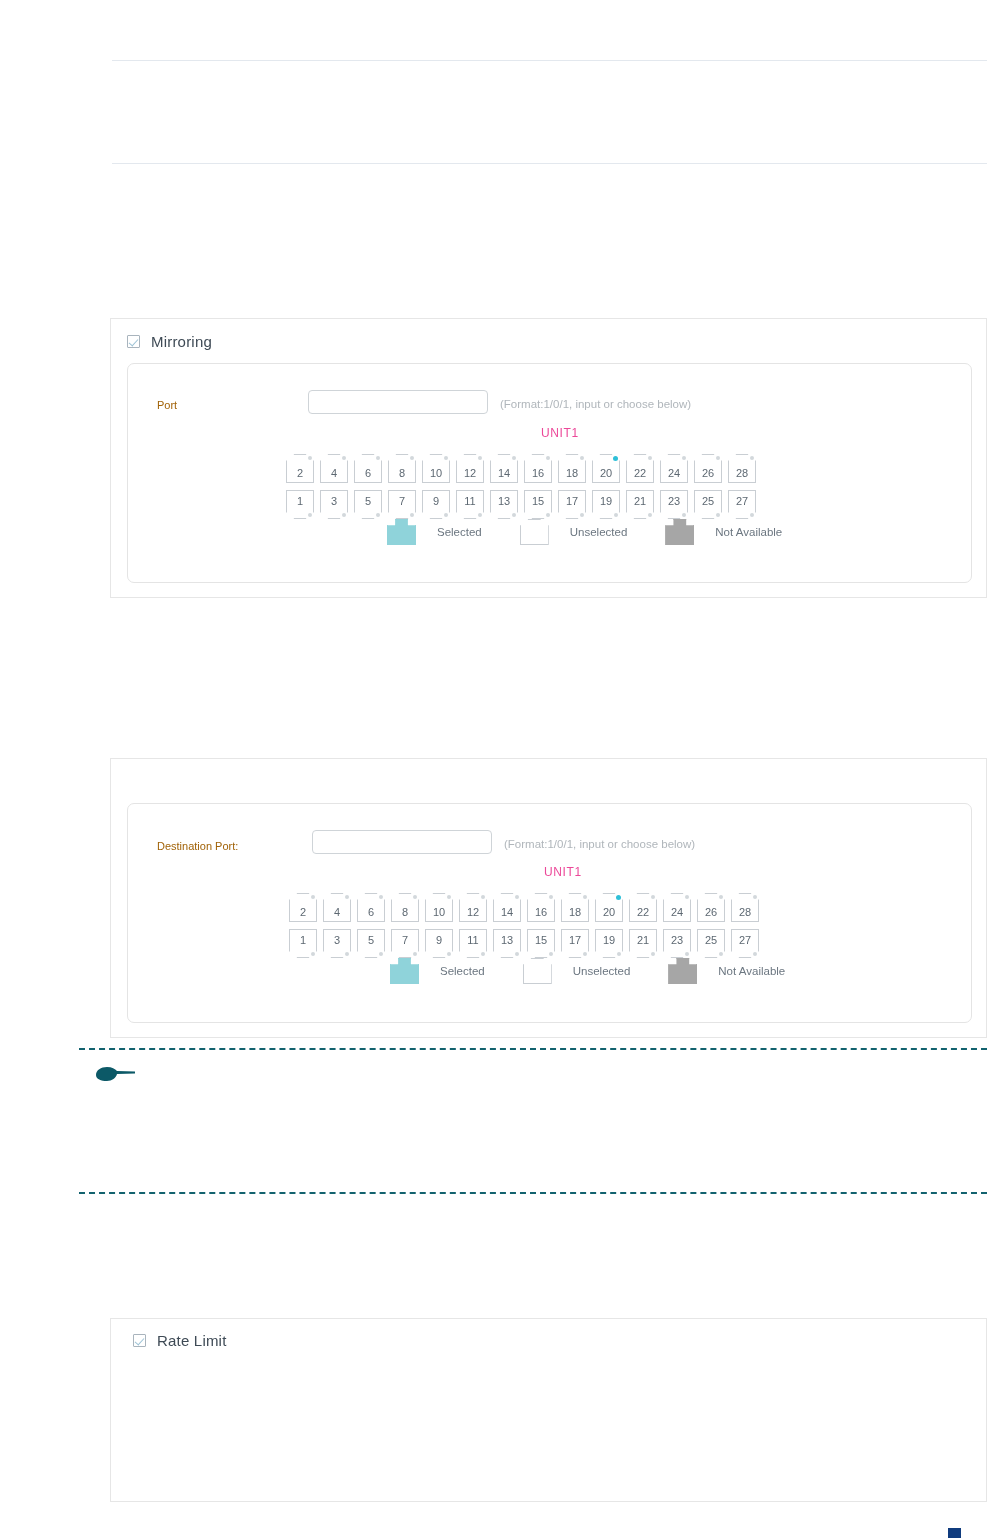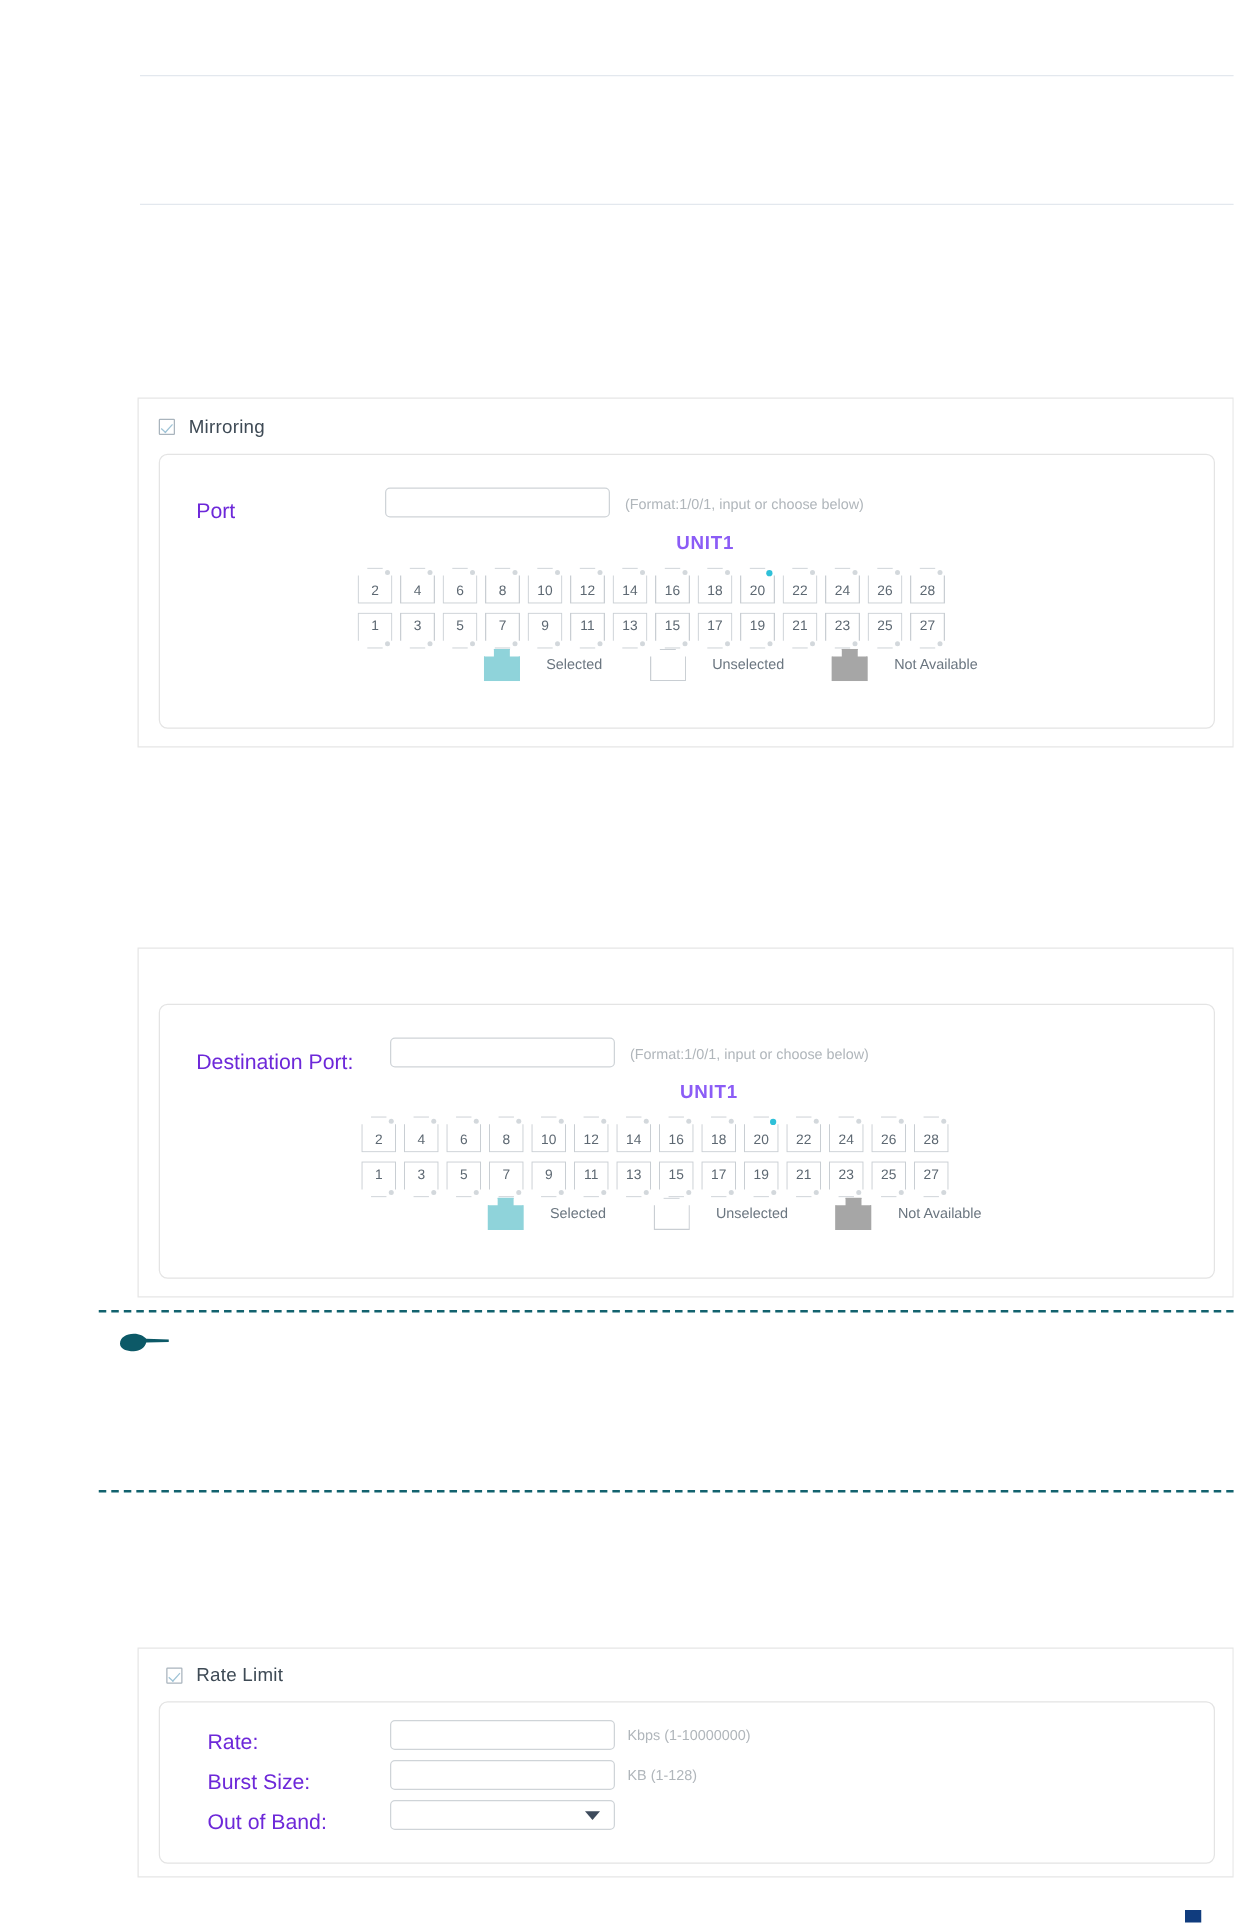--- a/index.html
+++ b/index.html
@@ -61,22 +61,22 @@
   .card {
     position: absolute;
     border: 1px solid #e4e4e4;
     border-radius: 7px;
     background: #fff;
   }
 
   
   .field-label {
     position: absolute;
-    font-size: 17px;
-    color: #6d28d9;
+    font-size: 11px;
+    color: #a16207;
     white-space: nowrap;
   }
   .txtbox {
     position: absolute;
     border: 1px solid #cfd4d8;
     border-radius: 4px;
     background: #fff;
   }
   .hint {
     position: absolute;
@@ -96,23 +96,23 @@
     margin-top: -3px;
     width: 0; height: 0;
     border-left: 6px solid transparent;
     border-right: 6px solid transparent;
     border-top: 7px solid #3d4b5c;
   }
 
   
   .unit-label {
     position: absolute;
-    font-size: 15px;
-    font-weight: bold;
-    color: #8b5cf6;
+    font-size: 12px;
+    font-weight: normal;
+    color: #ec4899;
     letter-spacing: .6px;
   }
 
   
   .port-grid { position: absolute; }
   .port-row { display: flex; gap: 6px; }
   .port-row + .port-row { margin-top: 7px; }
 
   .port {
     position: relative;
@@ -585,33 +585,17 @@
 
   <div class="dashed-rule" style="top:1192px;"></div>
 
   <div class="section" style="left:110px; top:1318px; width:877px; height:184px;">
 
     <div class="section-header" style="padding-left:22px; height:42px;">
       <span class="chk"></span>
       <span class="section-title">Rate Limit</span>
     </div>
 
-    <div class="card" style="left:16px; top:42px; width:845px; height:130px;">
-
-      <span class="field-label" style="left:38px; top:22px;">Rate:</span>
-      <input class="txtbox" type="text" style="left: 184px; top: 14px; width: 180px; height: 24px; padding: 0px 8px; font-size: 12px; color: rgb(70, 81, 92); font-family: &quot;Liberation Sans&quot;, sans-serif;" value="">
-      <span class="hint" style="left:374px; top:21px;">Kbps (1-10000000)</span>
-
-      <span class="field-label" style="left:38px; top:54px;">Burst Size:</span>
-      <input class="txtbox" type="text" style="left: 184px; top: 46px; width: 180px; height: 24px; padding: 0px 8px; font-size: 12px; color: rgb(70, 81, 92); font-family: &quot;Liberation Sans&quot;, sans-serif;" value="">
-      <span class="hint" style="left:374px; top:53px;">KB (1-128)</span>
-
-      <span class="field-label" style="left:38px; top:86px;">Out of Band:</span>
-      <div class="selectbox" style="left:184px; top:78px; width:180px; height:24px;">
-        <span style="position:absolute; left:8px; top:4px; font-size:12px; color:#46515c;"></span>
-        <span class="caret"></span>
-      </div>
-    </div>
   </div>
 
   <div style="position:absolute; left:948px; top:1528px; width:13px; height:12px; background:#103c7e;"></div>
 
 </div>
 
 </body></html>

